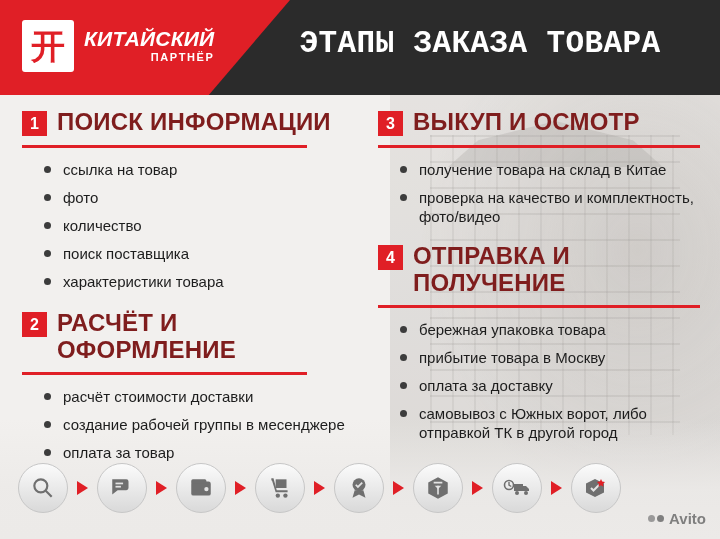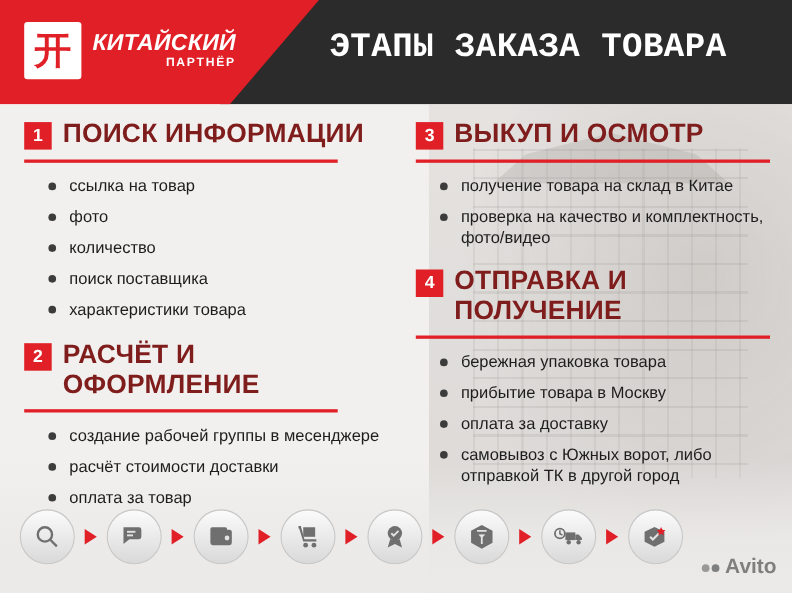--- a/index.html
+++ b/index.html
@@ -155,21 +155,21 @@
     border-top:7px solid transparent;
     border-bottom:7px solid transparent;
     border-left:11px solid #e01f26;
   }
   .circle svg { display:block; }
 
   
   .avito {
     position:absolute; right:14px; bottom:12px;
     display:flex; align-items:center; gap:5px;
-    color:#6d6d6d; font-size:19px; font-weight:bold;
+    color:#6d6d6d; font-size:15px; font-weight:bold;
     opacity:.85;
   }
   .avito .dots { display:flex; gap:2px; }
   .avito .dot { width:7px;height:7px;border-radius:50%;background:#8c8c8c; }
   .avito .dot.b { background:#6d6d6d; }
 </style>
 </head>
 <body>
 
 <div class="poster">
@@ -211,23 +211,23 @@
       </ul>
     </div>
 
     <div class="block" style="margin-top:18px;">
       <div class="block-head">
         <div class="num">2</div>
         <div class="block-title">РАСЧЁТ И ОФОРМЛЕНИЕ</div>
       </div>
       <div class="rule short"></div>
       <ul class="items">
+        <li>расчёт стоимости доставки</li>
         <li>создание рабочей группы
 в месенджере</li>
-        <li>расчёт стоимости доставки</li>
         <li>оплата за товар</li>
       </ul>
     </div>
 
   </div>
 
   <div class="col col-right">
 
     <div class="block">
       <div class="block-head">

